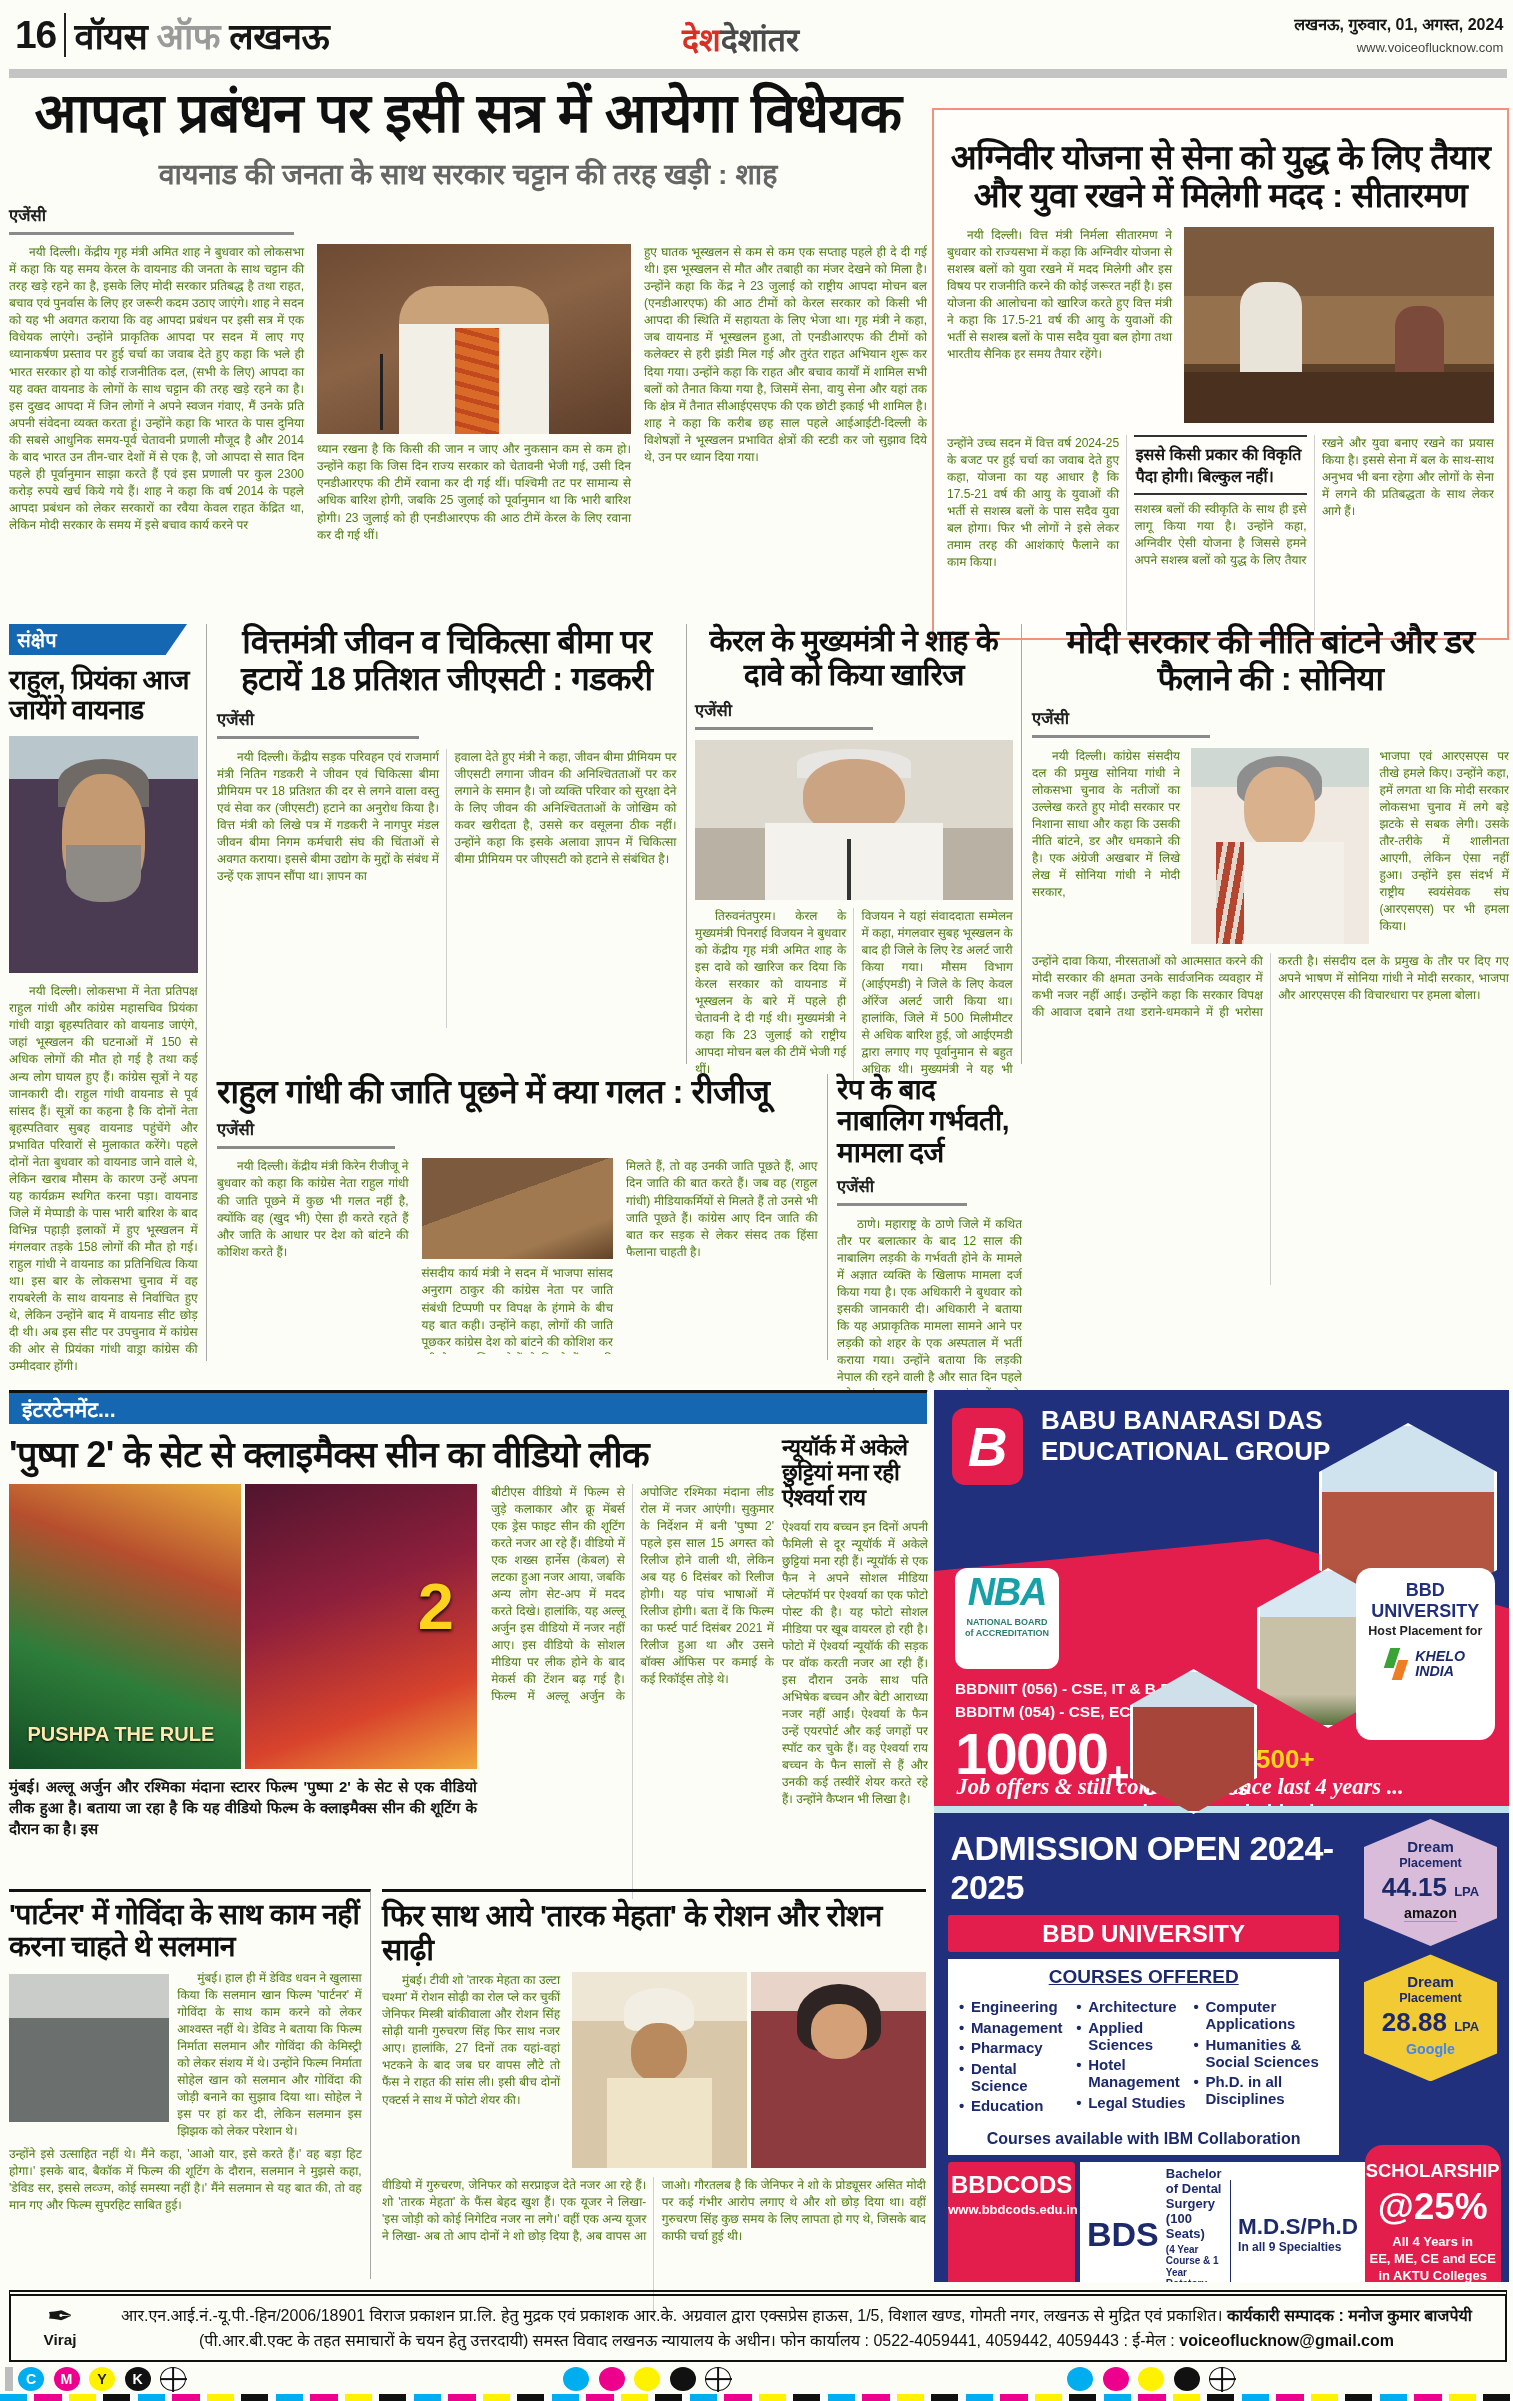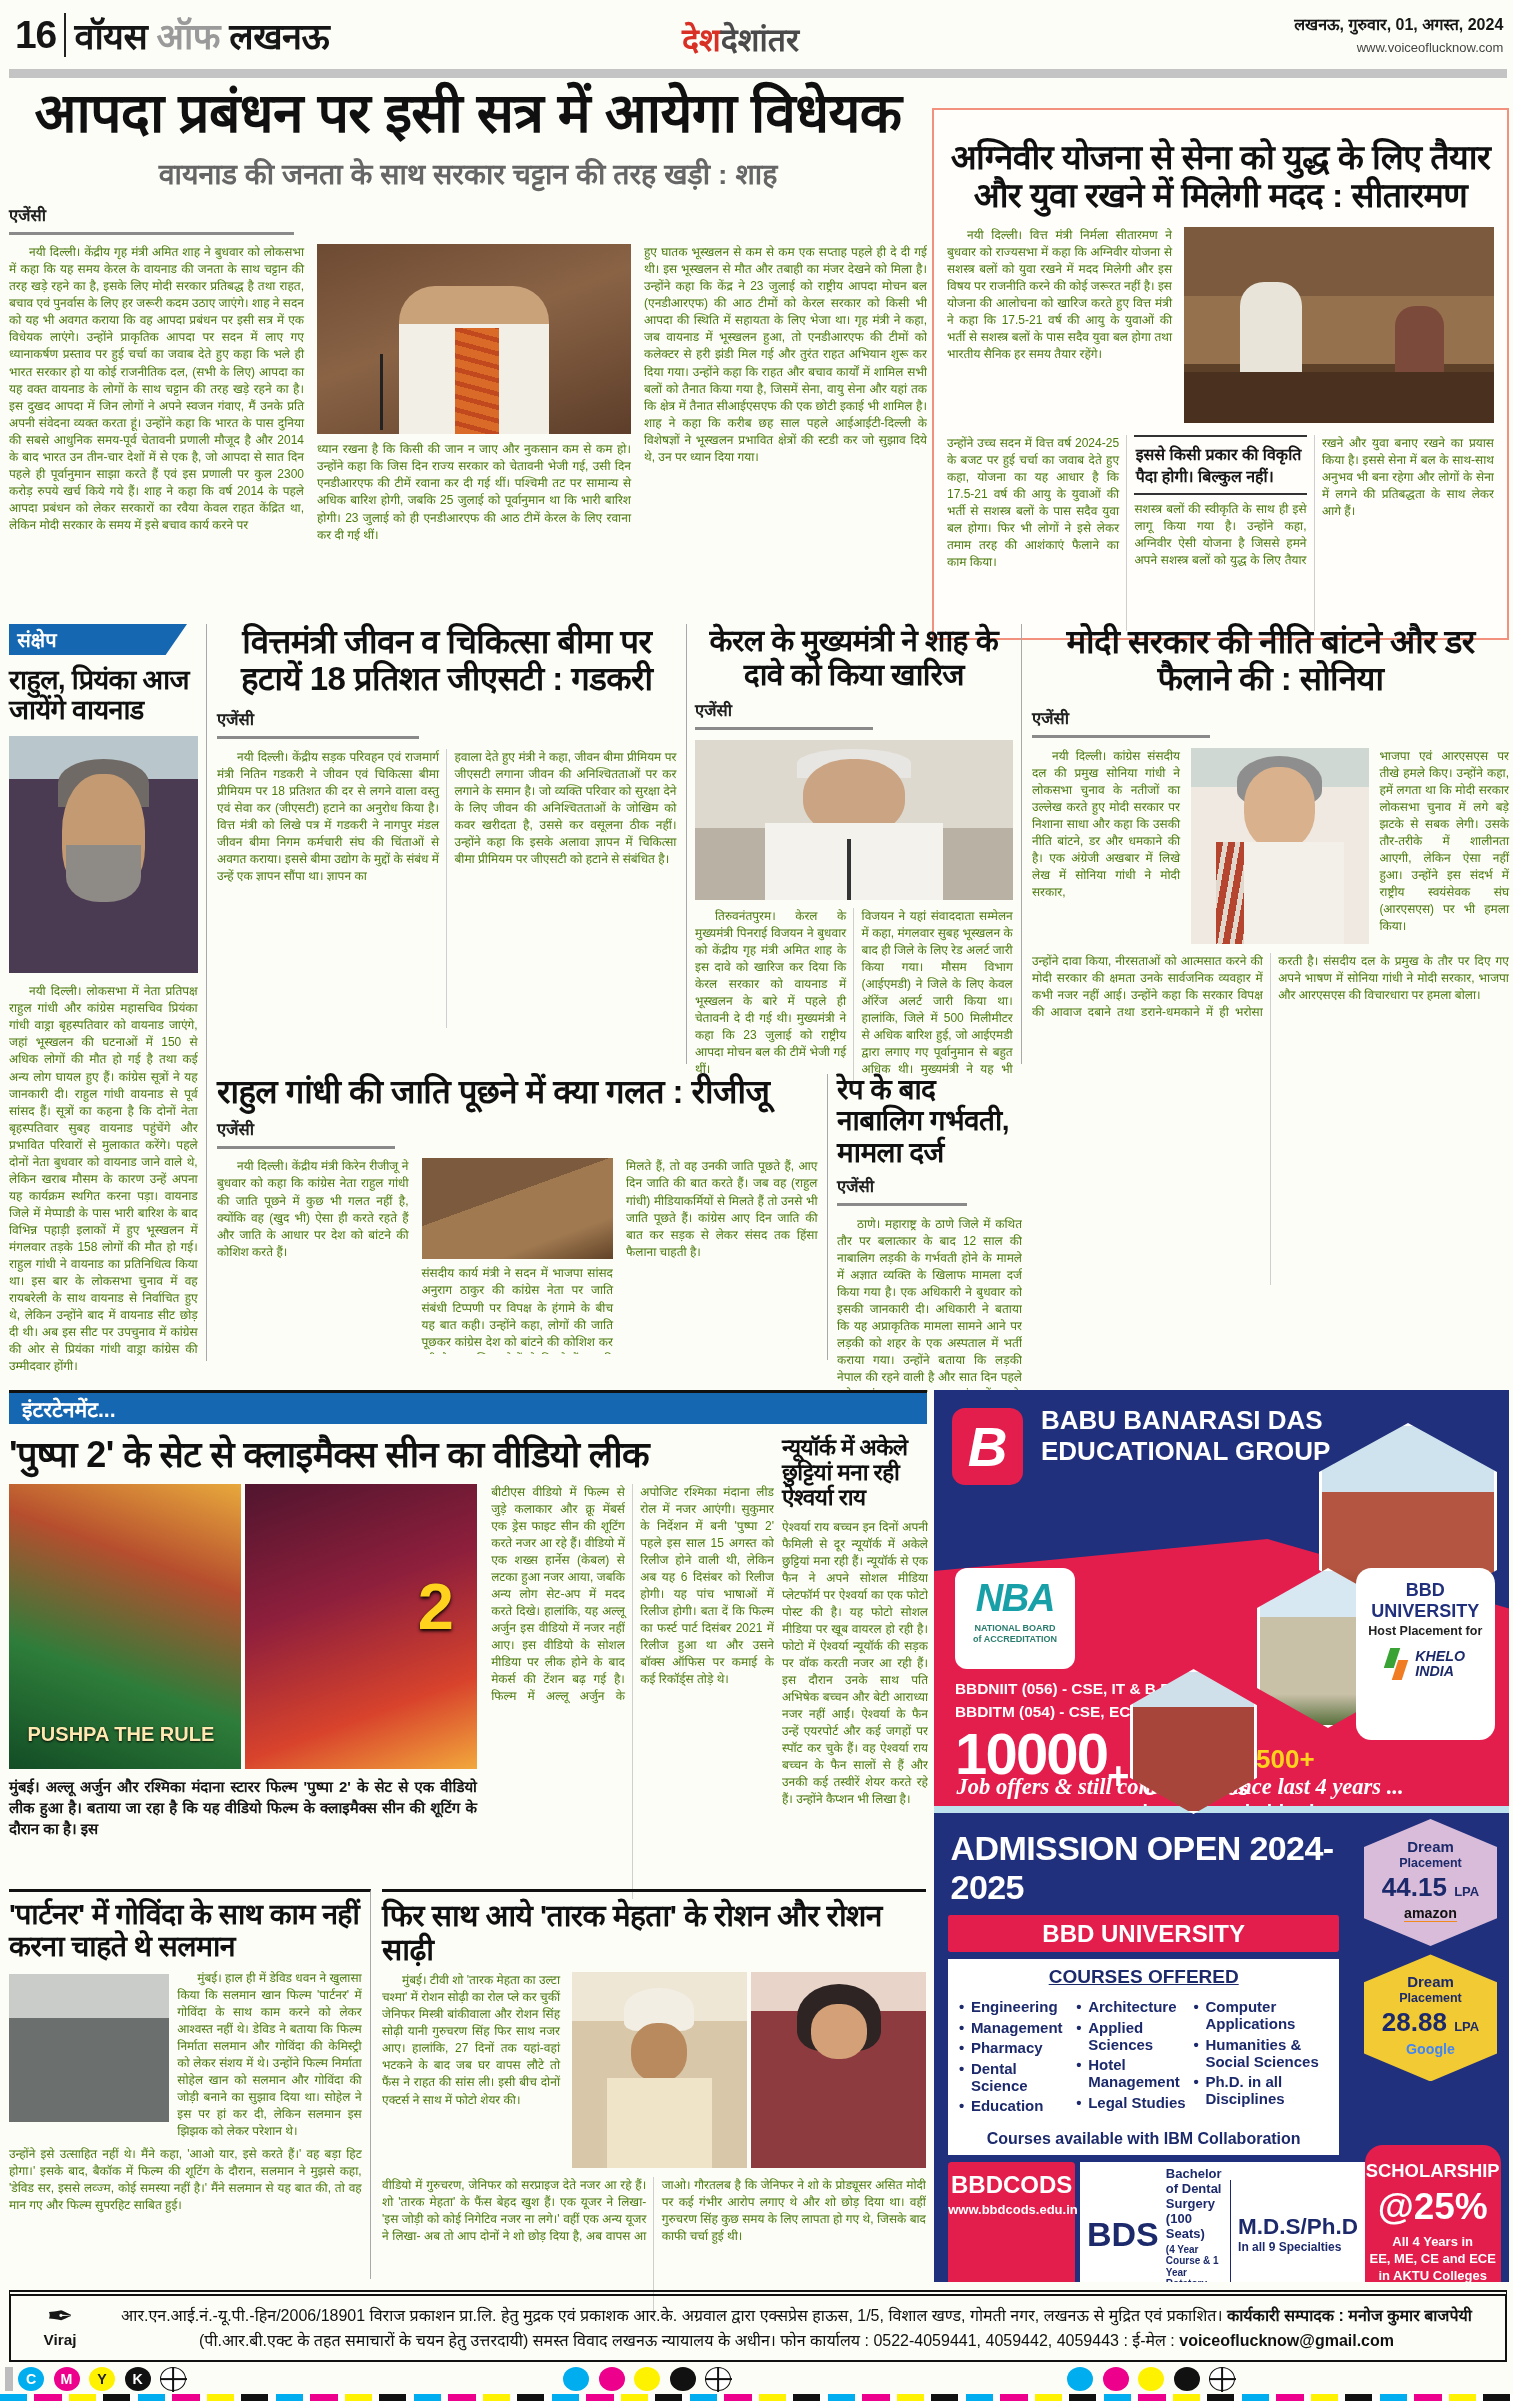--- a/index.html
+++ b/index.html
@@ -125,21 +125,21 @@
   
   .ad { position:absolute; left:934px; top:1390px; width:575px; height:892px; background:#20307c; overflow:hidden; color:#fff; }
   .ad-s1 { position:relative; height:125px; padding:15.4px 18px 0 18px; }
   .bbd-logo { position:absolute; left:18px; top:18px; width:71px; height:77px; background:#e31e4d; border-radius:13px; color:#fff; font-size:55px; font-weight:800; display:flex; align-items:center; justify-content:center; font-style:italic; }
   .ad-title { margin-left:89px; font-size:26px; font-weight:800; line-height:1.18; letter-spacing:0; }
   .hex { position:absolute; clip-path:polygon(50% 0,100% 25%,100% 75%,50% 100%,0 75%,0 25%); border:3.6px solid #fff; }
   .hex-img1 { right:12px; top:33px; width:178px; height:196px; background:linear-gradient(180deg,#cfe3ee 0 35%,#b35540 35% 75%,#8e3b2a 100%); z-index:3; }
   .hex-img2 { left:323px; top:178px; width:142px; height:160px; background:linear-gradient(180deg,#d7e8f2 0 30%,#c9c0a8 30% 80%,#57703c 100%); z-index:3; }
   .hex-img3 { left:196px; top:279px; width:127px; height:145px; background:linear-gradient(180deg,#cfe0ea 0 25%,#a8453a 25% 100%); z-index:3; }
   .ad-s2 { position:relative; height:267px; background:#e31e4d; margin-top:24px; padding:12px 18px; clip-path:polygon(0 12%,58% 0,100% 26%,100% 100%,0 100%); }
-  .nba-card { position:absolute; left:21px; top:28.5px; width:120px; height:101px; background:#fff; border-radius:12px; color:#18a0a8; text-align:center; padding-top:9px; }
+  .nba-card { position:absolute; left:21px; top:28.5px; width:104px; height:101px; background:#fff; border-radius:12px; color:#18a0a8; text-align:center; padding-top:3px; }
   .nba-abbr { font-size:38px; font-weight:800; font-style:italic; letter-spacing:-1.2px; }
   .nba-cap { font-size:9px; color:#2a7c6e; font-weight:700; line-height:1.25; margin-top:3.6px; }
   .ad-codes { position:absolute; left:21px; top:138px; font-size:15.4px; font-weight:800; line-height:1.5; }
   .big-offer { position:absolute; left:21px; top:189px; display:flex; align-items:flex-start; }
   .big-num { font-size:58px; font-weight:800; line-height:0.9; letter-spacing:-1.8px; }
   .big-plus { font-size:38px; font-weight:800; margin-top:27px; }
   .offer-txt { margin-left:13px; margin-top:15.4px; font-size:19.6px; font-weight:800; line-height:1.25; width:213px; }
   .offer-txt .yellow { color:#ffd21e; font-size:26px; }
   .script-line { position:absolute; left:22.5px; top:231px; top:235px; font-family:"Liberation Serif", serif; font-style:italic; font-size:22.5px; font-weight:700; }
   .host-card { position:absolute; right:14.2px; top:178px; width:139px; height:172px; background:#fff; border-radius:15.4px; color:#20307c; text-align:center; padding-top:12px; z-index:4; }

